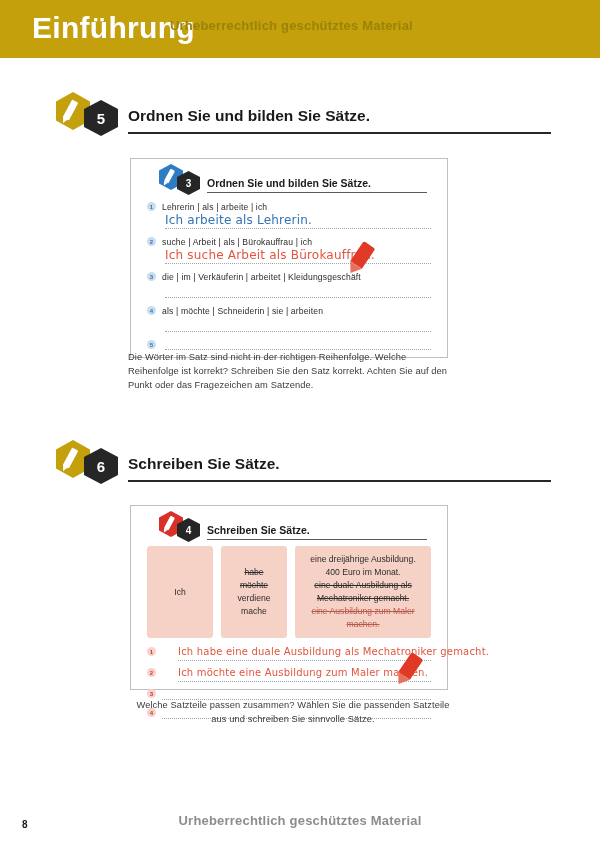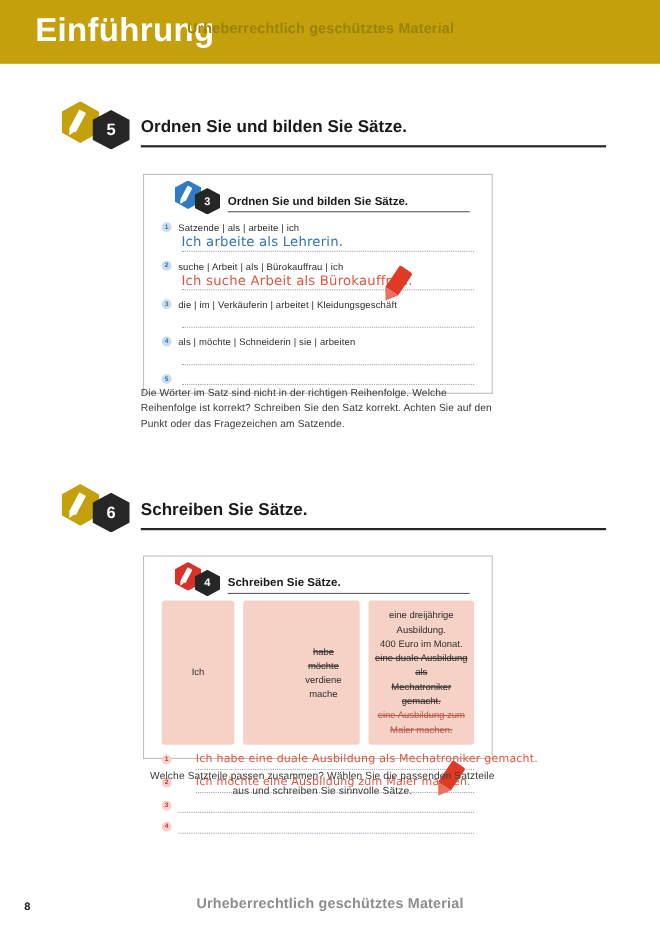--- a/index.html
+++ b/index.html
@@ -129,21 +129,21 @@
   .pink-row{
     display:flex;gap:8px;padding:8px 16px 4px 16px;align-items:stretch;
   }
   .pink-box{
     background:#f6d2c6;border-radius:3px;
     display:flex;flex-direction:column;align-items:center;justify-content:center;
     padding:7px 4px;font-size:8.6px;color:#2b2b2b;line-height:13px;
     text-align:center;
   }
   .pink-a{width:58px;}
-  .pink-b{width:58px;padding-left:44px;}
+  .pink-b{width:58px;}
   .pink-c{flex:1;}
   .strike-dark{text-decoration:line-through;color:#2b2b2b;}
   .strike-red{text-decoration:line-through;color:#b8584a;}
 
   .ans-list{padding:4px 16px 10px 16px;}
   .ans-item{position:relative;margin-bottom:6px;min-height:13px;}
   .ans-text{
     margin-left:31px;font-size:10px;line-height:12px;letter-spacing:.2px;
     color:#e2553f;white-space:nowrap;
     border-bottom:1px dotted #9aa7b5;padding-bottom:2px;
@@ -206,21 +206,21 @@
       </div>
     <div class="hex-num">3</div>
     <div class="card-title">Ordnen Sie und bilden Sie Sätze.</div>
     <div class="card-rule"></div>
   </div>
 
   <div class="ex-list">
 
     <div class="ex-item">
       <span class="bullet">1</span>
-      <div class="ex-prompt">Satzende | als | arbeite | ich</div>
+      <div class="ex-prompt">Lehrerin | als | arbeite | ich</div>
       <div class="ex-answer blue">Ich arbeite als Lehrerin.</div>
     </div>
 
     <div class="ex-item">
       <span class="bullet">2</span>
       <div class="ex-prompt">suche | Arbeit | als | Bürokauffrau | ich</div>
       <div class="ex-answer red">Ich suche Arbeit als Bürokauffrau.</div>
       <div class="marker" style="left:206px;top:6px;">
         <div class="body"></div>
           <div class="tip"></div>

